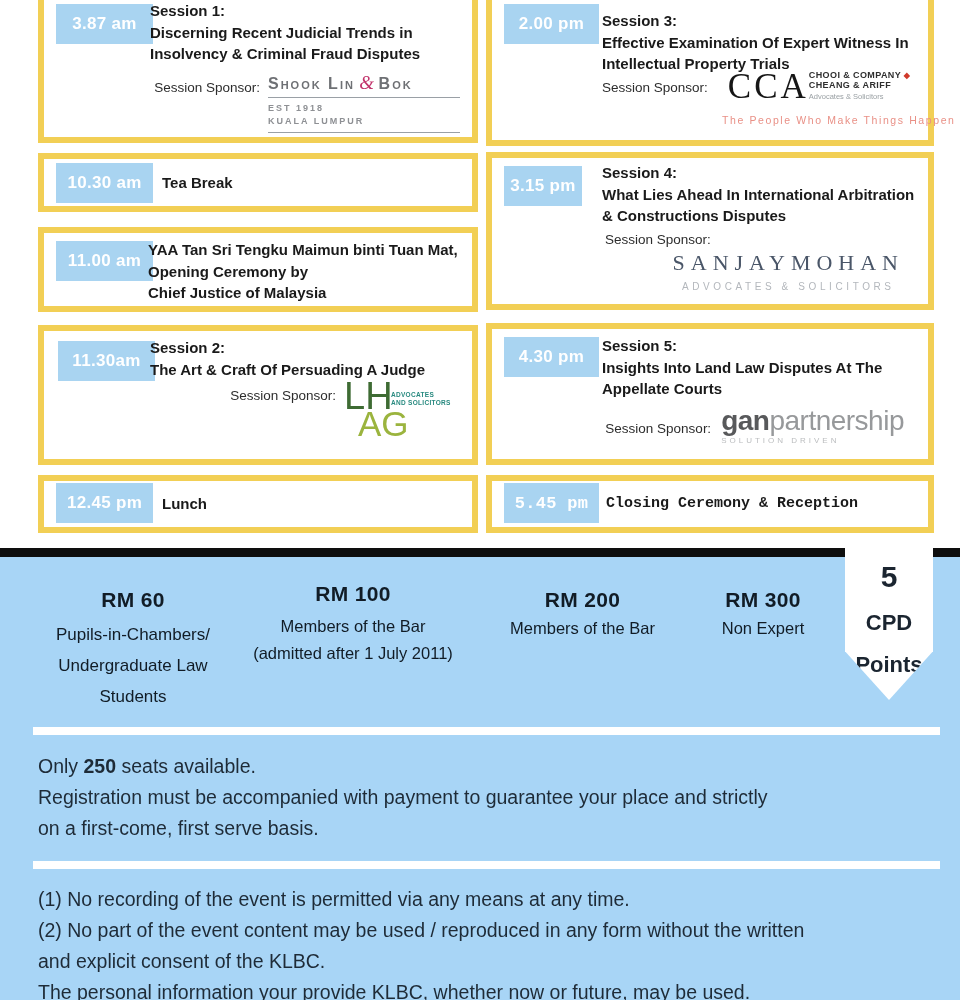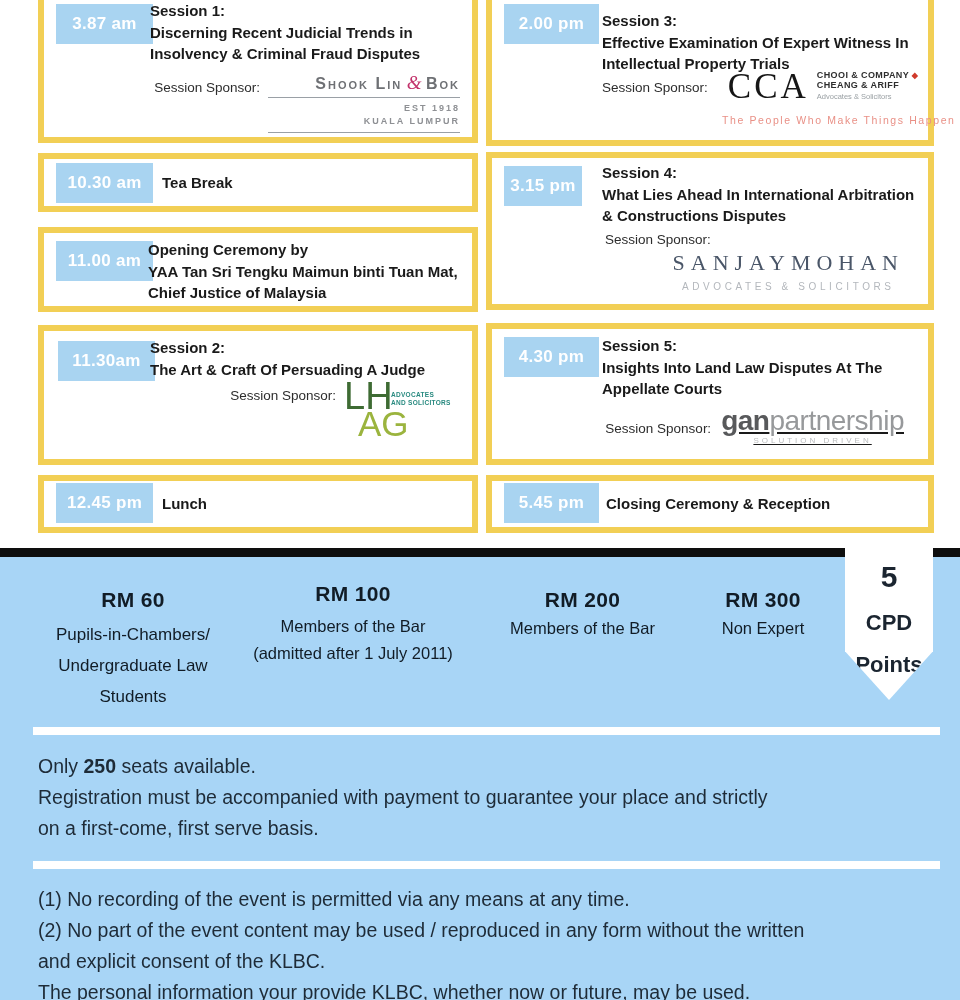--- a/index.html
+++ b/index.html
@@ -8,41 +8,41 @@
   
   .sbox{position:absolute;background:#fff;border:6px solid #F2CF55;box-sizing:border-box;}
   .tbadge{position:absolute;width:97px;height:40px;background:#A9D4F1;color:#fff;
           font-weight:700;font-size:17px;display:flex;align-items:center;justify-content:center;
           letter-spacing:.3px;}
   .stitle{position:absolute;font-weight:700;font-size:15px;line-height:21.5px;color:#1a1a1a;}
   .stitle div{white-space:nowrap;}
   .splabel{font-size:13.5px;color:#2d2d2d;white-space:nowrap;}
   .sprow{position:absolute;display:flex;align-items:flex-start;gap:8px;}
   
-  .shook{width:192px;text-align:right;}
+  .shook{width:192px;text-align:left;}
   .shook-name{font-variant:small-caps;font-weight:600;font-size:16px;letter-spacing:2px;color:#6E7074;white-space:nowrap;}
   .shook-amp{font-family:"Liberation Serif",serif;font-style:italic;color:#C2336B;font-size:19px;}
   .shook-rule{border-top:1.5px solid #9aa0a6;margin-top:3px;}
   .shook-est{font-size:9px;font-weight:700;letter-spacing:2px;color:#8E9094;margin-top:5px;}
   .shook-city{font-size:9px;font-weight:700;letter-spacing:2px;color:#8E9094;margin-top:3px;}
   .shook-rule2{border-top:1.5px solid #9aa0a6;margin-top:6px;}
-  .cca{display:flex;align-items:flex-start;gap:8px;}
+  .cca{display:flex;align-items:flex-start;gap:0;}
   .cca-mono{font-family:"Liberation Serif",serif;font-size:35px;line-height:33px;letter-spacing:3px;color:#161616;}
   .cca-l1,.cca-l2{font-size:9px;font-weight:700;letter-spacing:.4px;color:#2e2e2e;white-space:nowrap;}
   .cca-mark{color:#D03A2B;font-size:8px;}
   .cca-l3{font-size:7.5px;color:#9aa0a4;margin-top:2px;}
   .cca-tagline{position:absolute;font-size:10.5px;letter-spacing:1.6px;color:#E99086;white-space:nowrap;}
   .sanjay{position:absolute;text-align:center;}
   .sanjay-name{font-family:"Liberation Serif",serif;font-size:22px;letter-spacing:6px;color:#4A5668;white-space:nowrap;}
   .sanjay-sub{font-size:10px;letter-spacing:3.6px;color:#B3B7BC;margin-top:5px;white-space:nowrap;}
   .lhag{position:relative;width:100px;height:66px;}
   .lhag-lh{position:absolute;left:0;top:0;font-size:38px;line-height:32px;color:#3E6B33;}
   .lhag-side{position:absolute;left:47px;top:11px;font-size:6.5px;font-weight:700;color:#27897F;line-height:7.5px;letter-spacing:.3px;white-space:nowrap;}
   .lhag-ag{position:absolute;left:14px;top:27px;font-size:35px;line-height:34px;color:#9BB43E;}
-  .gan{text-align:center;text-decoration:underline;}
+  .gan{text-align:left;}
   .gan-name{font-size:28px;line-height:28px;color:#97999B;letter-spacing:-.5px;white-space:nowrap;}
   .gan-bold{font-weight:700;color:#58595B;}
   .gan-sub{font-size:8px;letter-spacing:3px;color:#BBBDBF;margin-top:1px;}
   
   .blackbar{position:absolute;left:0;top:548px;width:960px;height:9px;background:#0E0E0E;}
   .bluebg{position:absolute;left:0;top:557px;width:960px;height:443px;background:#A8D5F6;}
   .ptier{position:absolute;text-align:center;color:#111C26;}
   .pprice{font-size:21px;font-weight:700;letter-spacing:.3px;}
   .plines{font-size:17px;margin-top:7px;}
   .cpd{position:absolute;left:845px;top:548px;width:88px;height:152px;background:#fff;
@@ -83,22 +83,22 @@
   <div class="sbox" style="left:38px;top:153px;width:440px;height:59px;">
     <div class="tbadge" style="left:12px;top:4px;">10.30 am</div>
     <div class="stitle" style="left:118px;top:13px;">
       <div>Tea Break</div>
     </div>
   </div>
 
   <div class="sbox" style="left:38px;top:227px;width:440px;height:85px;">
     <div class="tbadge" style="left:12px;top:8px;">11.00 am</div>
     <div class="stitle" style="left:104px;top:6px;">
+      <div>YAA Tan Sri Tengku Maimun binti Tuan Mat,</div>
       <div>Opening Ceremony by</div>
-      <div>YAA Tan Sri Tengku Maimun binti Tuan Mat,</div>
       <div>Chief Justice of Malaysia</div>
     </div>
   </div>
 
   <div class="sbox" style="left:38px;top:325px;width:440px;height:140px;">
     <div class="tbadge" style="left:14px;top:10px;">11.30am</div>
     <div class="stitle" style="left:106px;top:6px;">
       <div>Session 2:</div>
       <div>The Art &amp; Craft Of Persuading A Judge</div>
     </div>
@@ -166,21 +166,21 @@
     </div>
     <div class="sprow" style="right:24px;top:78px;gap:10px;">
       <span class="splabel" style="margin-top:14px;">Session Sponsor:</span>
       <div class="gan">
         <div class="gan-name"><span class="gan-bold">gan</span><span>partnership</span></div>
         <div class="gan-sub">SOLUTION DRIVEN</div>
       </div>
     </div>
   </div>
 
-  <div class="sbox" style="left:486px;top:475px;width:448px;height:58px;">
+  <div class="sbox" style="left:486px;top:475px;width:448px;height:58px;font-family:Liberation Mono, monospace;">
     <div class="tbadge" style="left:12px;top:2px;width:95px;">5.45 pm</div>
     <div class="stitle" style="left:114px;top:12px;">
       <div>Closing Ceremony &amp; Reception</div>
     </div>
   </div>
 
   <div class="blackbar"></div>
   <div class="bluebg"></div>
 
   <div class="ptier" style="left:28px;top:588px;width:210px;">

